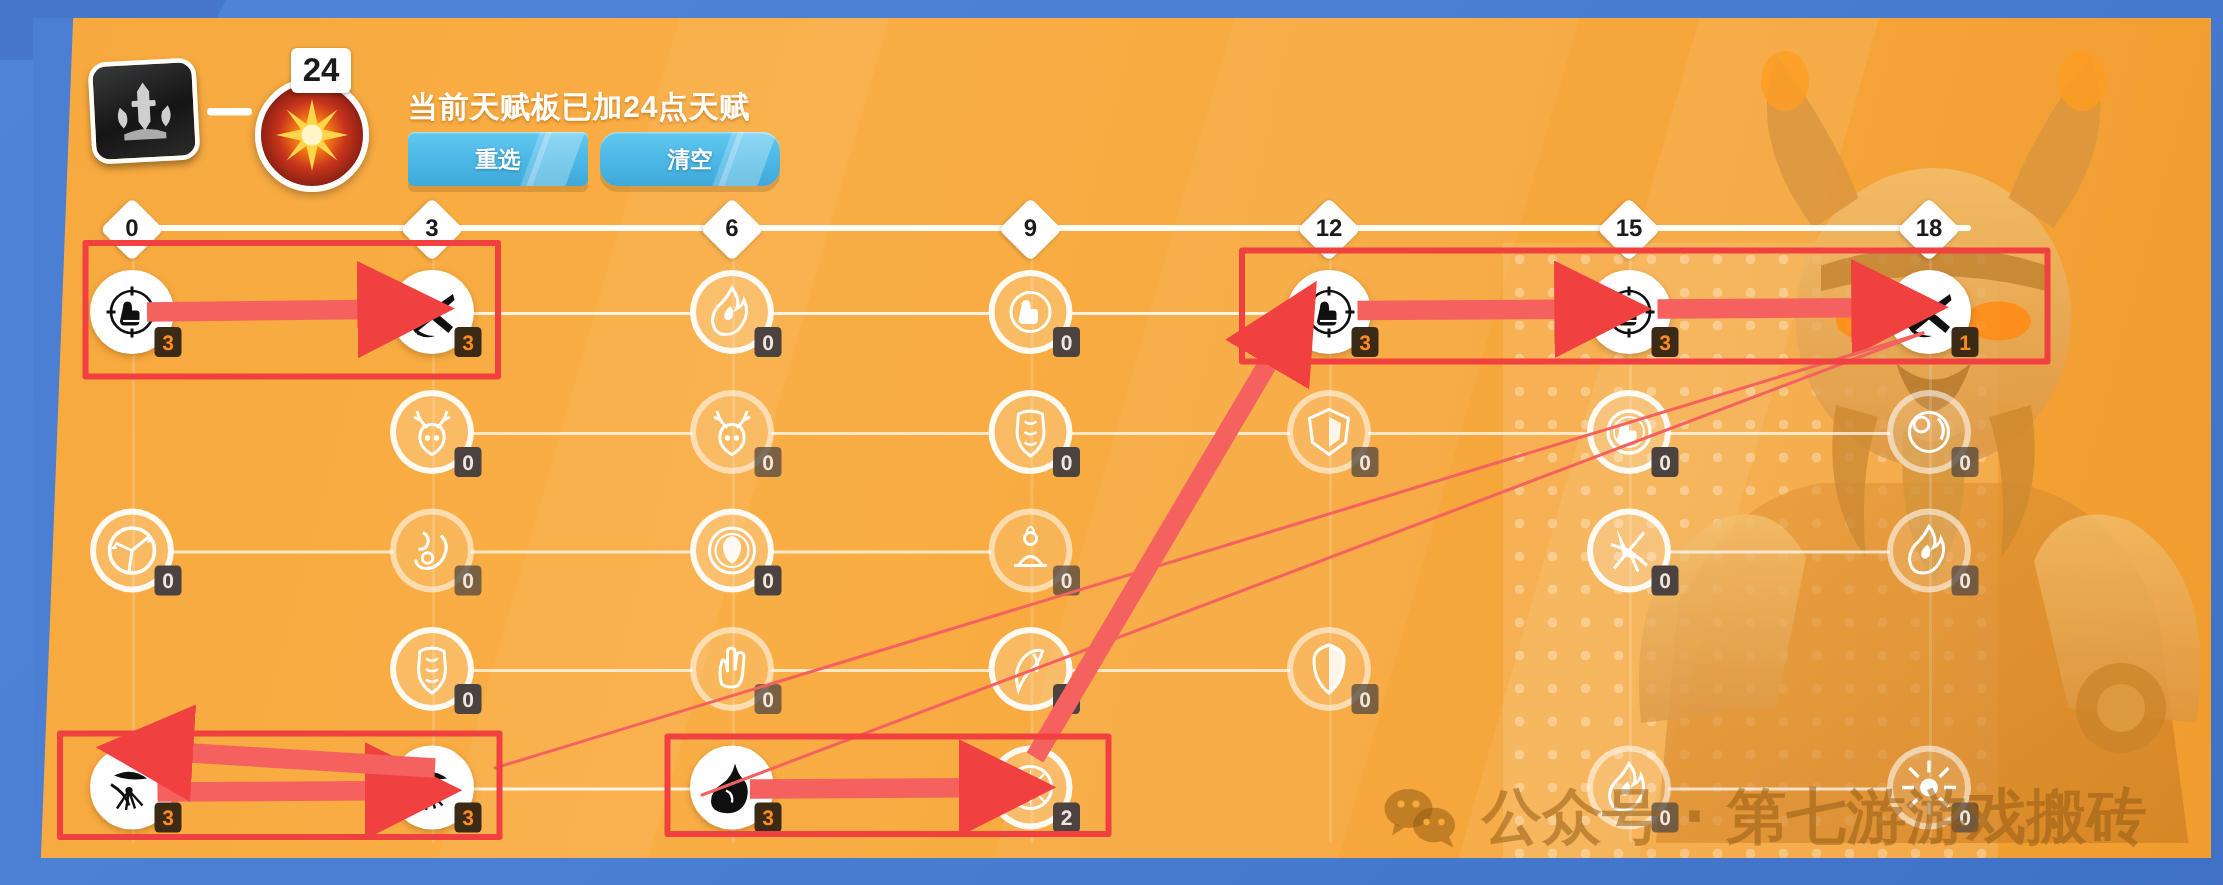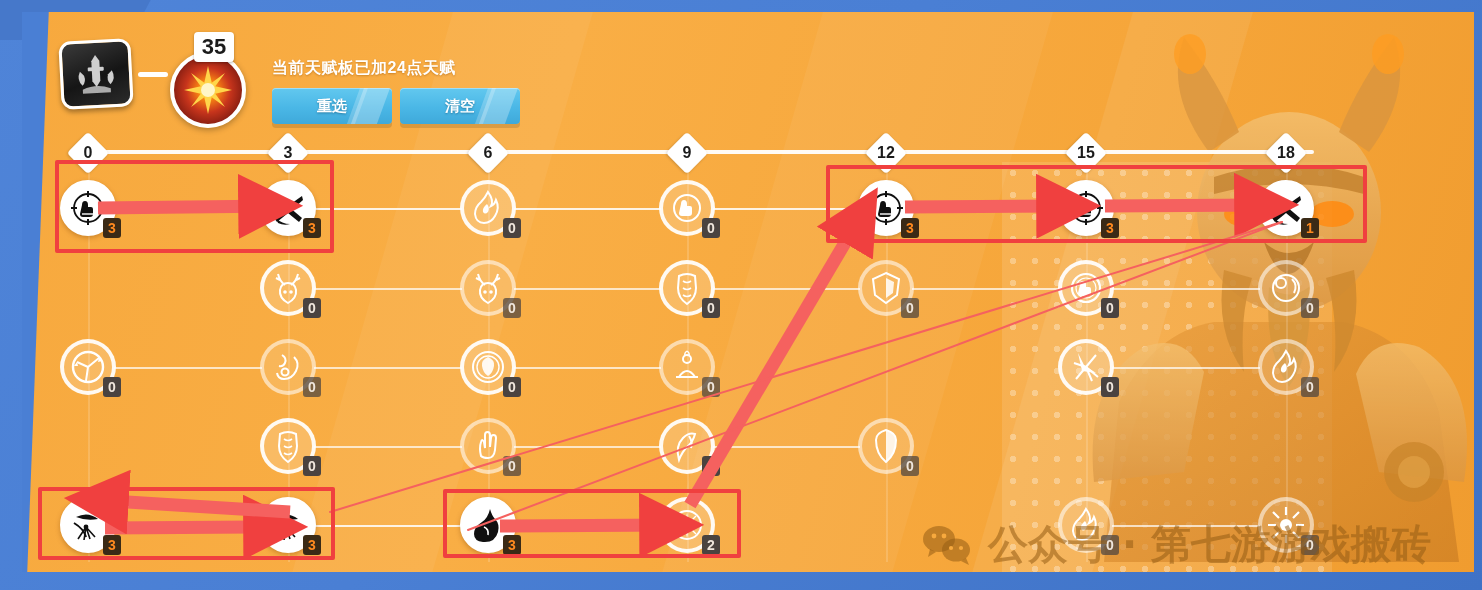--- a/index.html
+++ b/index.html
@@ -94,21 +94,21 @@
     position:absolute; left: 28px; top: 2px;
     min-width: 40px; height: 30px; padding: 0 6px;
     background:#fff; border-radius:4px;
     display:flex;align-items:center;justify-content:center;
     font-size:22px; font-weight:bold; color:#1b1b1b; z-index:3;
     box-shadow:0 1px 3px rgba(0,0,0,.3);
   }
 
   #talent-msg{
     position:absolute; left: 222px; top: 36px;
-    font-size: 16px; font-weight: bold; color:#ffffff;
+    font-size: 20px; font-weight: bold; color:#ffffff;
     text-shadow: 0 1px 2px rgba(150,80,0,.45);
     letter-spacing:.5px; white-space:nowrap;
   }
   .hbtn{
     position:absolute; top: 66px; width: 120px; height: 36px;
     background: linear-gradient(180deg,#62c8ef 0%,#4ab7e6 55%,#3fa9da 100%);
     border-radius: 4px;
     box-shadow: 0 4px 0 rgba(0,0,0,.12), inset 0 1px 0 rgba(255,255,255,.4);
     display:flex;align-items:center;justify-content:center;
     color:#fff; font-size:15px; font-weight:bold;
@@ -119,21 +119,21 @@
     content:""; position:absolute; right:10px; top:-6px;
     width: 26px; height: 56px; background: rgba(255,255,255,.28);
     transform: skewX(-20deg);
   }
   .hbtn::before{
     content:""; position:absolute; right:32px; top:-6px;
     width: 8px; height: 56px; background: rgba(255,255,255,.22);
     transform: skewX(-20deg);
   }
   #btn-reselect { left: 222px; }
-  #btn-clear    { left: 350px; }
+  #btn-clear    { left: 350px; border-radius: 12px; }
 
   
   #axis { position:absolute; left:0; top:126px; width:100%; height:30px; z-index:4;}
   #axis-line{
     position:absolute; left: 66px; right: 160px; top: 12px; height: 4px;
     background: rgba(255,255,255,.95); border-radius:2px;
   }
   .tier{
     position:absolute; top: 0px; width: 30px; height: 30px;
     transform: translateX(-15px) rotate(45deg);
@@ -291,21 +291,21 @@
             <path d="M2 26 L20 22 L26 26 L20 30 Z"></path>
             <path d="M50 26 L32 30 L26 26 L32 22 Z"></path>
             <path d="M9 9 L24 20 L26 26 L20 24 Z"></path>
             <path d="M43 43 L28 32 L26 26 L32 28 Z"></path>
             <path d="M43 9 L32 24 L26 26 L28 20 Z"></path>
             <path d="M9 43 L20 28 L26 26 L24 32 Z"></path>
           </g>
           <circle cx="26" cy="26" r="7" fill="#fff6c8"></circle>
         </svg>
       </div>
-      <div id="orb-badge">35</div>
+      <div id="orb-badge">24</div>
     </div>
 
     <div id="talent-msg">当前天赋板已加24点天赋</div>
     <div class="hbtn" id="btn-reselect">重选</div>
     <div class="hbtn" id="btn-clear">清空</div>
   </div>
 
   <div id="axis">
     <div id="axis-line"></div>
   <div class="tier" style="left: 66px;">

